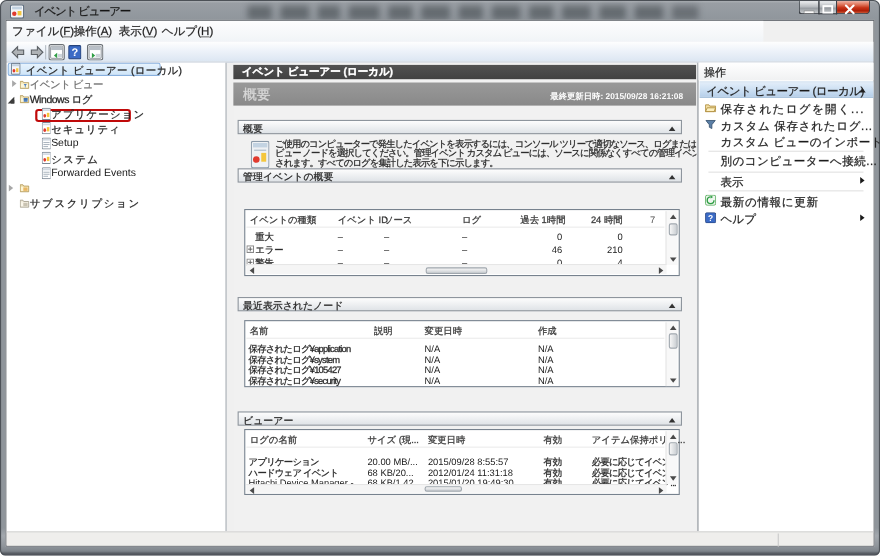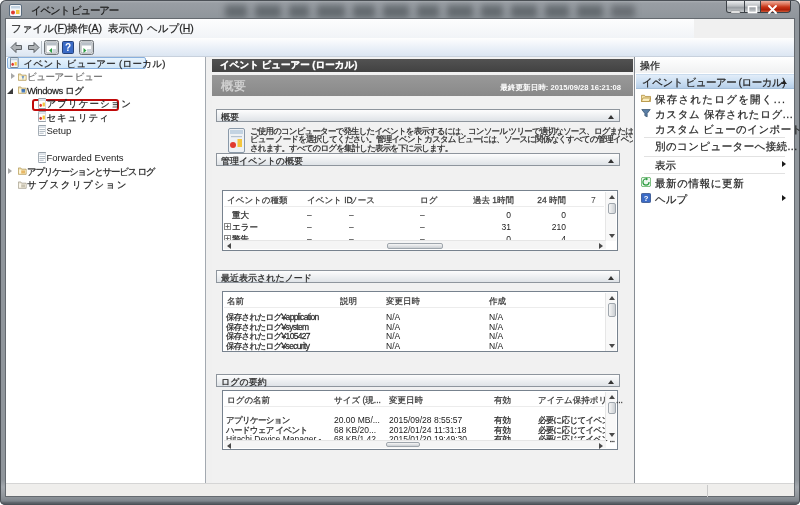--- a/index.html
+++ b/index.html
@@ -155,21 +155,21 @@
           </svg>
         <span class="txt jp" style="left:17.4px;letter-spacing:0.3px">イベント ビューアー (ローカル)</span>
       </div>
       <div class="trow" style="top:13px">
         <span class="tarr" style="left:4.5px;border-left:4px solid #a8a8a8;border-top:3.5px solid transparent;border-bottom:3.5px solid transparent"></span>
         <svg class="ticonf" preserveAspectRatio="none" style="left:12px" viewBox="0 0 12 12">
             <path d="M0.5 2.5 L4 2.5 L5 4 L11.5 4 L11.5 10.5 L0.5 10.5 Z" fill="#f3e4b4" stroke="#b09552"></path>
             <rect x="1.5" y="5" width="9" height="4.5" fill="#fdf6d8"></rect>
             <path d="M5 5.5 L9 5.5 L7.5 7.5 L7.5 9.5 L6.5 9.5 L6.5 7.5 Z" fill="#4d7fc0"></path>
           </svg>
-        <span class="txt jp" style="left:21px;letter-spacing:-0.5px;color:#6e6e6e;-webkit-text-stroke:0.3px rgba(110,110,110,0.6)">ビューアー ビュー</span>
+        <span class="txt jp" style="left:21px;letter-spacing:-0.5px;color:#6e6e6e;-webkit-text-stroke:0.3px rgba(110,110,110,0.6)">イベント ビュー</span>
       </div>
       <div class="trow" style="top:26.5px">
         <span class="tarr" style="left:1px;top:4px;border-right:3.5px solid #3c3c3c;border-bottom:3.5px solid #3c3c3c;border-left:3.5px solid transparent;border-top:3.5px solid transparent"></span>
         <svg class="ticonf" preserveAspectRatio="none" style="left:12px" viewBox="0 0 12 12">
             <path d="M0.5 2.5 L4 2.5 L5 4 L11.5 4 L11.5 10.5 L0.5 10.5 Z" fill="#f3e4b4" stroke="#b09552"></path>
             <rect x="1.5" y="5" width="9" height="4.5" fill="#fdf6d8"></rect>
             <rect x="5" y="5.5" width="5" height="4" fill="#4d7fc0"></rect>
             <rect x="5" y="5.5" width="5" height="1.2" fill="#2c5f9e"></rect>
           </svg>
         <span class="txt jp" style="left:21px;letter-spacing:-0.4px">Windows ログ</span>
@@ -196,38 +196,46 @@
       </div>
       <div class="trow" style="top:53.5px">
         <svg class="ticon" preserveAspectRatio="none" style="left:31.5px" viewBox="0 0 12 12">
             <rect x="0.5" y="0.5" width="11" height="11" rx="1" fill="#fff" stroke="#7b8794"></rect>
             <rect x="1.5" y="1.5" width="9" height="1.6" fill="#d2dae2"></rect>
             <circle cx="3.8" cy="8" r="1.8" fill="#e03a2f"></circle>
             <rect x="6.5" y="5" width="3.2" height="4.2" fill="#f4c63d"></rect>
           </svg>
         <span class="txt jp" style="left:40.5px;letter-spacing:0.8px">セキュリティ</span>
       </div>
+      <div class="trow" style="top:80.5px">
+        <svg class="ticon" preserveAspectRatio="none" style="left:31.5px" viewBox="0 0 12 12">
+            <rect x="0.5" y="0.5" width="11" height="11" rx="1" fill="#fff" stroke="#7b8794"></rect>
+            <rect x="1.5" y="1.5" width="9" height="1.6" fill="#d2dae2"></rect>
+            <circle cx="3.8" cy="8" r="1.8" fill="#e03a2f"></circle>
+            <rect x="6.5" y="5" width="3.2" height="4.2" fill="#f4c63d"></rect>
+          </svg>
+        <span class="txt jp" style="left:40.5px;letter-spacing:1.2px">システム</span>
+      </div>
       <div class="trow" style="top:94px">
         <svg class="ticon" preserveAspectRatio="none" style="left:31.5px" viewBox="0 0 12 12">
             <rect x="0.5" y="0.5" width="11" height="11" rx="1" fill="#fff" stroke="#7b8794"></rect>
             <rect x="1.5" y="1.5" width="9" height="1.6" fill="#d2dae2"></rect>
             <rect x="2" y="4.5" width="8" height="1" fill="#aab4be"></rect>
             <rect x="2" y="6.5" width="8" height="1" fill="#aab4be"></rect>
             <rect x="2" y="8.5" width="6" height="1" fill="#aab4be"></rect>
           </svg>
         <span class="txt" style="left:40.5px">Forwarded Events</span>
       </div>
       <div class="trow" style="top:107.5px">
         <span class="tarr" style="left:2px;border-left:4px solid #a8a8a8;border-top:3.5px solid transparent;border-bottom:3.5px solid transparent"></span>
         <svg class="ticonf" preserveAspectRatio="none" style="left:12px" viewBox="0 0 12 12">
             <path d="M0.5 2.5 L4 2.5 L5 4 L11.5 4 L11.5 10.5 L0.5 10.5 Z" fill="#f3e4b4" stroke="#b09552"></path>
             <rect x="1.5" y="5" width="9" height="4.5" fill="#fdf6d8"></rect>
             <rect x="4.5" y="5.5" width="5.5" height="4" fill="#e8b765"></rect>
           </svg>
-        <span class="txt jp" style="left:21px;letter-spacing:-1.3px">アプリケーションとサービス ログ</span>
       </div>
       <div class="trow" style="top:121px">
         <svg class="ticonf" preserveAspectRatio="none" style="left:12px" viewBox="0 0 12 12">
             <path d="M0.5 2.5 L4 2.5 L5 4 L11.5 4 L11.5 10.5 L0.5 10.5 Z" fill="#f0ead9" stroke="#a09a88"></path>
             <rect x="1.5" y="5" width="9" height="4.5" fill="#faf6ea"></rect>
             <rect x="4.5" y="5.5" width="5.5" height="4" fill="#c9c3b2"></rect>
           </svg>
         <span class="txt jp" style="left:21px;letter-spacing:1.5px">サブスクリプション</span>
       </div>
     </div>
@@ -273,21 +281,21 @@
         <span class="cell" style="left:250px;top:19px;width:38px;text-align:right">0</span>
         <span class="cell" style="left:305px;top:19px;width:38px;text-align:right">0</span>
         <svg style="position:absolute;left:1px;top:32px" width="7" height="7">
             <rect x="0.5" y="0.5" width="6" height="6" fill="#fff" stroke="#888"></rect>
             <path d="M1.5 3.5 h4 M3.5 1.5 v4" stroke="#555" stroke-width="0.8"></path>
           </svg>
         <span class="cell jp" style="left:9px;top:31px">エラー</span>
         <span class="cell" style="left:84px;top:31px">–</span>
           <span class="cell" style="left:126px;top:31px">–</span>
           <span class="cell" style="left:197px;top:31px">–</span>
-        <span class="cell" style="left:250px;top:31px;width:38px;text-align:right">31</span>
+        <span class="cell" style="left:250px;top:31px;width:38px;text-align:right">46</span>
         <span class="cell" style="left:305px;top:31px;width:38px;text-align:right">210</span>
         <svg style="position:absolute;left:1px;top:44px" width="7" height="7">
             <rect x="0.5" y="0.5" width="6" height="6" fill="#fff" stroke="#888"></rect>
             <path d="M1.5 3.5 h4 M3.5 1.5 v4" stroke="#555" stroke-width="0.8"></path>
           </svg>
         <span class="cell jp" style="left:9px;top:43px">警告</span>
         <span class="cell" style="left:84px;top:43px">–</span>
           <span class="cell" style="left:126px;top:43px">–</span>
           <span class="cell" style="left:197px;top:43px">–</span>
         <span class="cell" style="left:250px;top:43px;width:38px;text-align:right">0</span>
@@ -327,21 +335,21 @@
         <span class="cell" style="left:163px;top:48.5px">N/A</span>
           <span class="cell" style="left:266px;top:48.5px">N/A</span>
         <div class="vsb" style="top:1px;height:58px">
           <span class="sarr" style="left:2.5px;top:3px;border-bottom:4px solid #4a4a4a;border-left:3px solid transparent;border-right:3px solid transparent"></span>
           <div class="thumb" style="top:10px;height:14px"></div>
           <span class="sarr" style="left:2.5px;top:51px;border-top:4px solid #4a4a4a;border-left:3px solid transparent;border-right:3px solid transparent"></span>
         </div>
       </div>
 
       <div class="sech" style="top:317px">
-          <b class="jp">ログの要約</b>
+          <b class="jp">ビューアー</b>
           <span class="min"></span>
         </div>
       <div class="tbl" style="top:333px;height:60px">
         <span class="cell jp" style="left:4px;top:4px;color:#444">ログの名前</span>
         <span class="cell jp" style="left:111px;top:4px;color:#444">サイズ (現...</span>
         <span class="cell jp" style="left:166px;top:4px;color:#444">変更日時</span>
         <span class="cell jp" style="left:271px;top:4px;color:#444">有効</span>
         <span class="cell jp" style="left:315px;top:4px;color:#444">アイテム保持ポリシ...</span>
         <i class="hline" style="top:15px"></i>
         <span class="cell jp" style="left:3px;top:24px;letter-spacing:-0.7px">アプリケーション</span>

